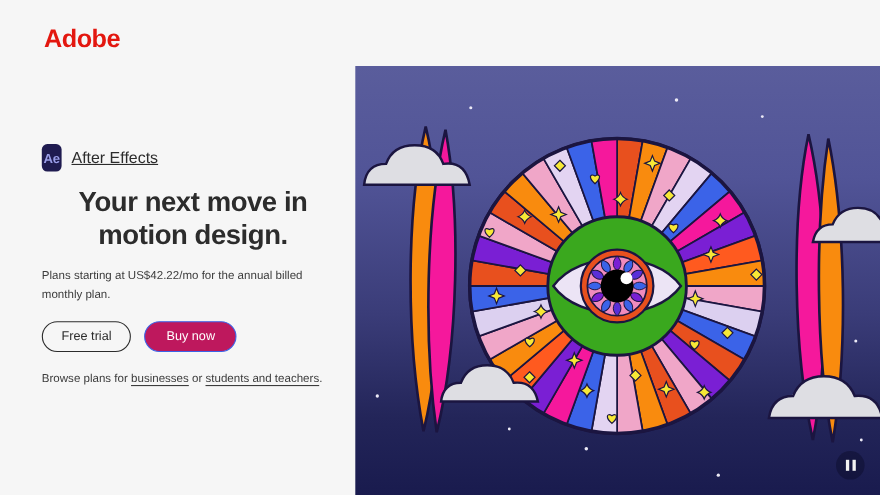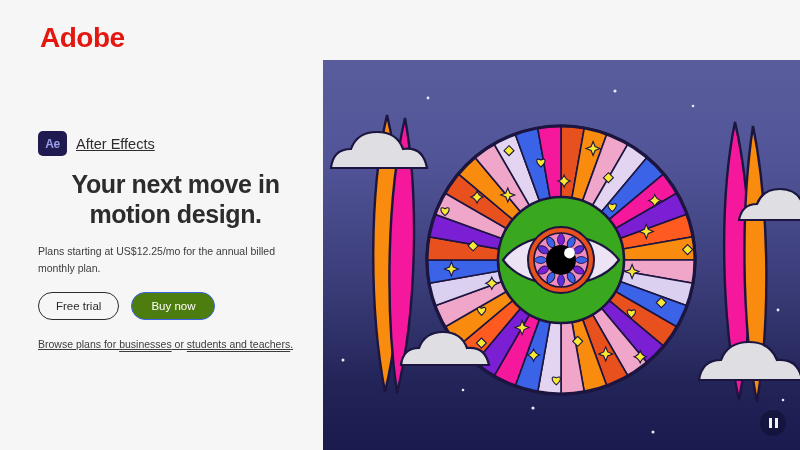--- a/index.html
+++ b/index.html
@@ -7,29 +7,29 @@
   body {
     background:#f6f6f6;
     font-family:"Liberation Sans", sans-serif;
     position:relative;
   }
   .page { position:absolute; inset:0; background:#f6f6f6; }
 
   
   .brand-logo {
     position:absolute; left:40px; top:22px;
-    font-size:28px; font-weight:bold; letter-spacing:-0.5px;
+    font-size:23px; font-weight:bold; letter-spacing:-0.5px;
     color:#e3170f; font-family:"Liberation Sans", sans-serif;
   }
 
   .left-col { position:absolute; left:38px; top:131px; width:278px; }
 
   .app-row { display:flex; align-items:center; gap:9px; margin-bottom:13px; }
   .app-icon {
-    width:29px; height:25px; border-radius:5px;
+    width:18px; height:25px; border-radius:5px;
     background:#1f1b50; display:flex; align-items:center; justify-content:center;
     color:#9a9de8; font-size:12px; font-weight:bold; letter-spacing:-0.3px;
   }
   .app-name { font-size:14.5px; color:#2c2c2c; font-weight:normal;text-decoration:underline; }
 
   .headline {
     font-size:25px; line-height:1.20; font-weight:bold;
     color:#2c2c2c; letter-spacing:-0.4px; margin-bottom:14px;
     max-width:275px;
     text-align:center;
@@ -49,25 +49,25 @@
   .btn {
     border-radius:40px; font-size:11.5px; cursor:pointer;
     display:inline-flex; align-items:center; justify-content:center;
     font-family:"Liberation Sans", sans-serif;
   }
   .btn-trial {
     background:#f6f6f6; border:1.3px solid #2c2c2c; color:#2c2c2c;
     padding:7px 17px;
   }
   .btn-buy {
-    background:#4d7c0f; border:1.3px solid #3b63e8; color:#ffffff;
+    background:#be185d; border:1.3px solid #3b63e8; color:#ffffff;
     padding:7px 19px;
   }
 
-  .browse-line { font-size:10.5px; color:#3c3c3c;text-decoration:underline; }
+  .browse-line { font-size:10.5px; color:#3c3c3c; }
   .browse-line a {
     color:#3c3c3c; text-decoration:underline; text-underline-offset:2.5px;
     cursor:pointer;
   }
 
   
   .art-panel {
     position:absolute; left:323px; top:60px; right:0; bottom:0;
     overflow:hidden;
     background:linear-gradient(180deg,#5a5d9c 0%,#515497 26%,#3a3c78 58%,#232559 82%,#191b4e 100%);
@@ -95,21 +95,21 @@
   <div class="left-col">
 
     <div class="app-row">
       <span class="app-icon">Ae</span>
       <span class="app-name">After Effects</span>
     </div>
 
     <h1 class="headline">Your next move in motion design.</h1>
 
 
-    <p class="price-copy">Plans starting at US$12.25/mo for the annual billed monthly plan.</p>
+    <p class="price-copy">Plans starting at US$42.22/mo for the annual billed monthly plan.</p>
 
     <div class="btn-row">
       <button class="btn btn-trial">Free trial</button>
       <button class="btn btn-buy">Buy now</button>
     </div>
 
     <div class="browse-line"><span>Browse plans for </span><a>businesses</a><span> or </span><a>students and teachers</a><span>.</span></div>
 
   </div>
 

